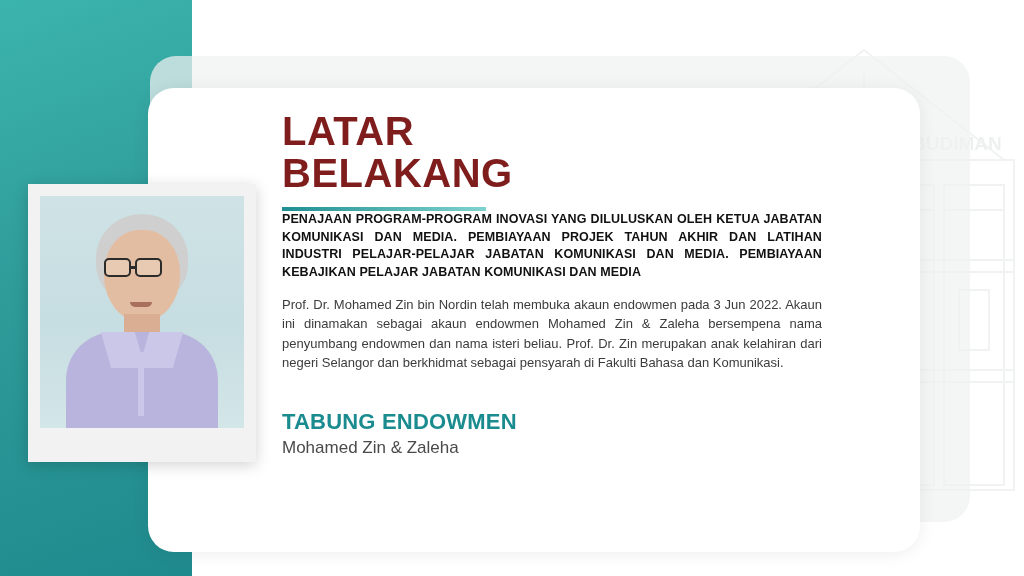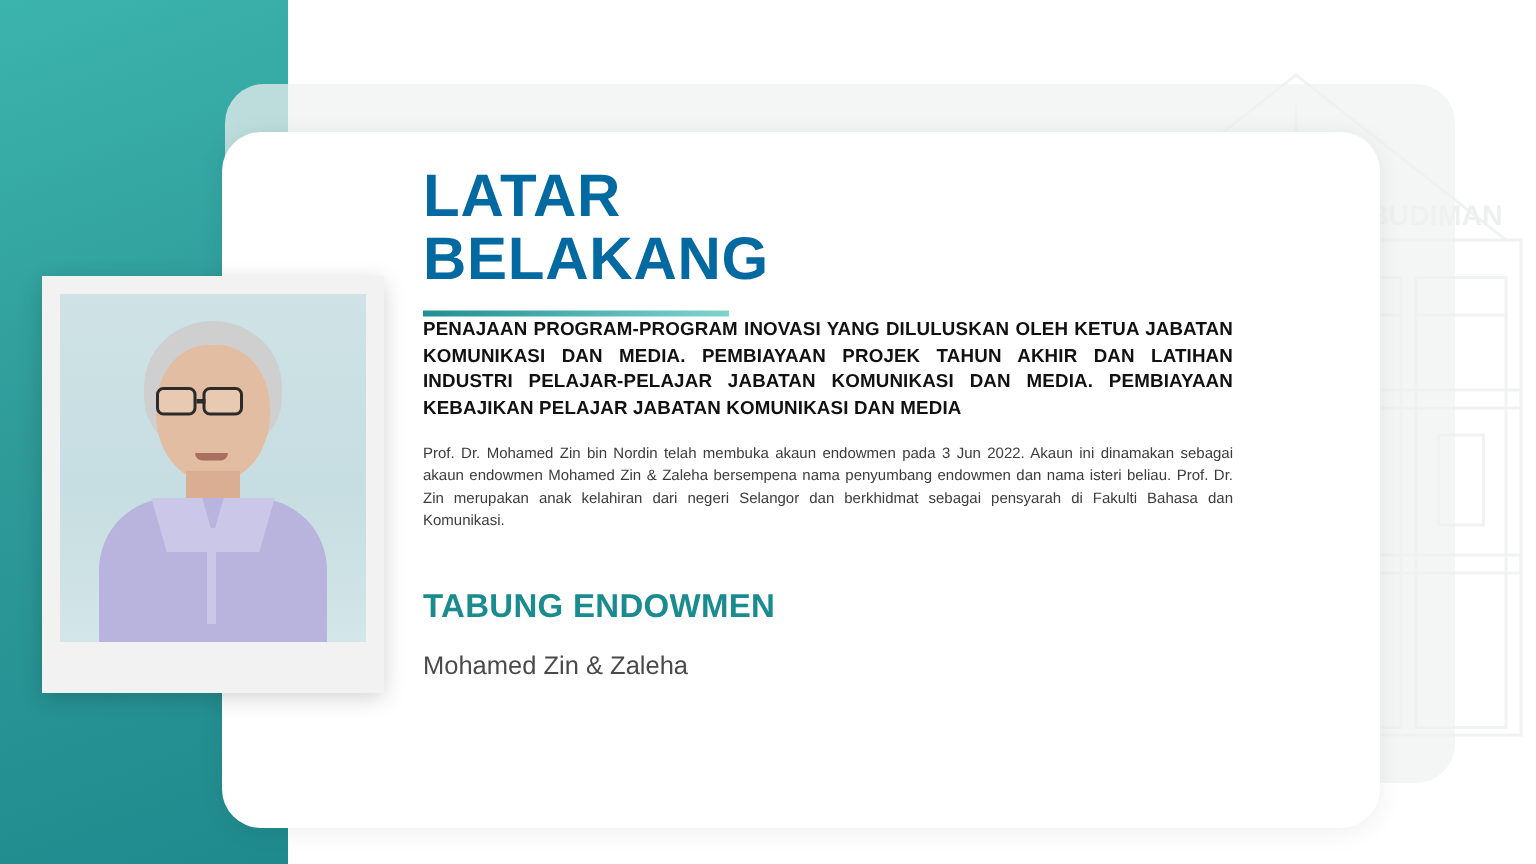--- a/index.html
+++ b/index.html
@@ -67,21 +67,21 @@
     left: 134px;
     top: 22px;
     width: 540px;
   }
 
   .title {
     font-size: 40px;
     font-weight: bold;
     line-height: 1.06;
     letter-spacing: 0.5px;
-    color: #0369a1;
+    color: #7f1d1d;
     white-space: pre-line;
   }
 
   .rule {
     margin-top: 12px;
     width: 204px;
     height: 4px;
     background: linear-gradient(90deg, #1f8f92 0%, #7fd3cf 100%);
   }
 
@@ -90,36 +90,36 @@
     font-size: 12.5px;
     font-weight: bold;
     line-height: 1.42;
     color: #111111;
     text-align: justify;
     letter-spacing: 0.1px;
   }
 
   .para {
     margin-top: 13px;
-    font-size: 10px;
+    font-size: 13px;
     line-height: 1.5;
     color: #3c3c3c;
     text-align: justify;
   }
 
   .fund-title {
     margin-top: 36px;
     font-size: 22px;
     font-weight: bold;
     color: #1a8b8e;
     letter-spacing: 0.2px;
   }
 
   .fund-sub {
-    margin-top: 17px;
+    margin-top: 3px;
     font-size: 17px;
     color: #4a4a4a;
   }
 
   
   .photo-frame {
     position: absolute;
     left: 28px;
     top: 184px;
     width: 228px;

